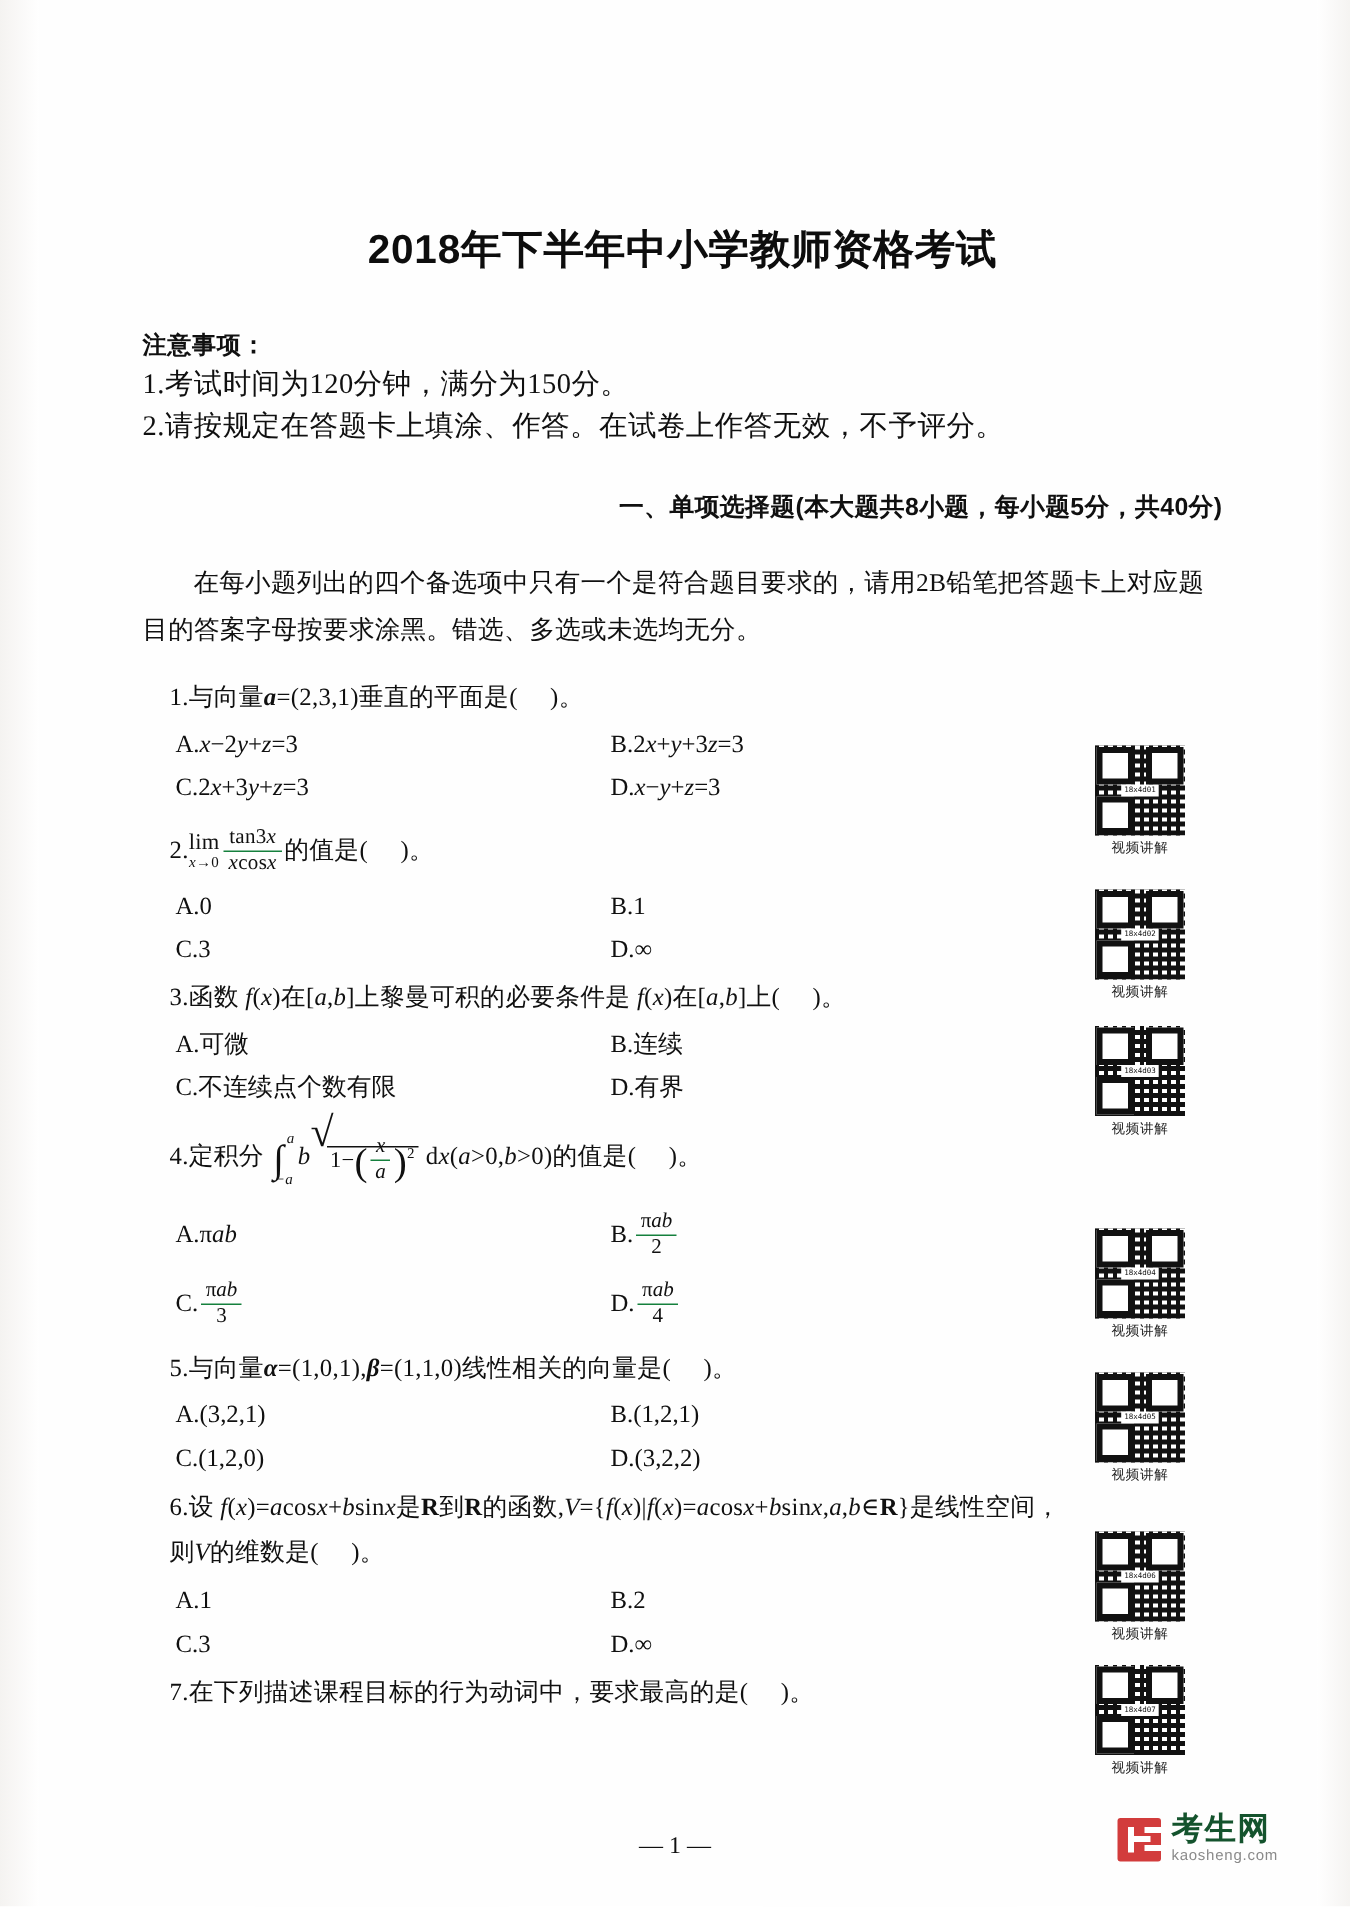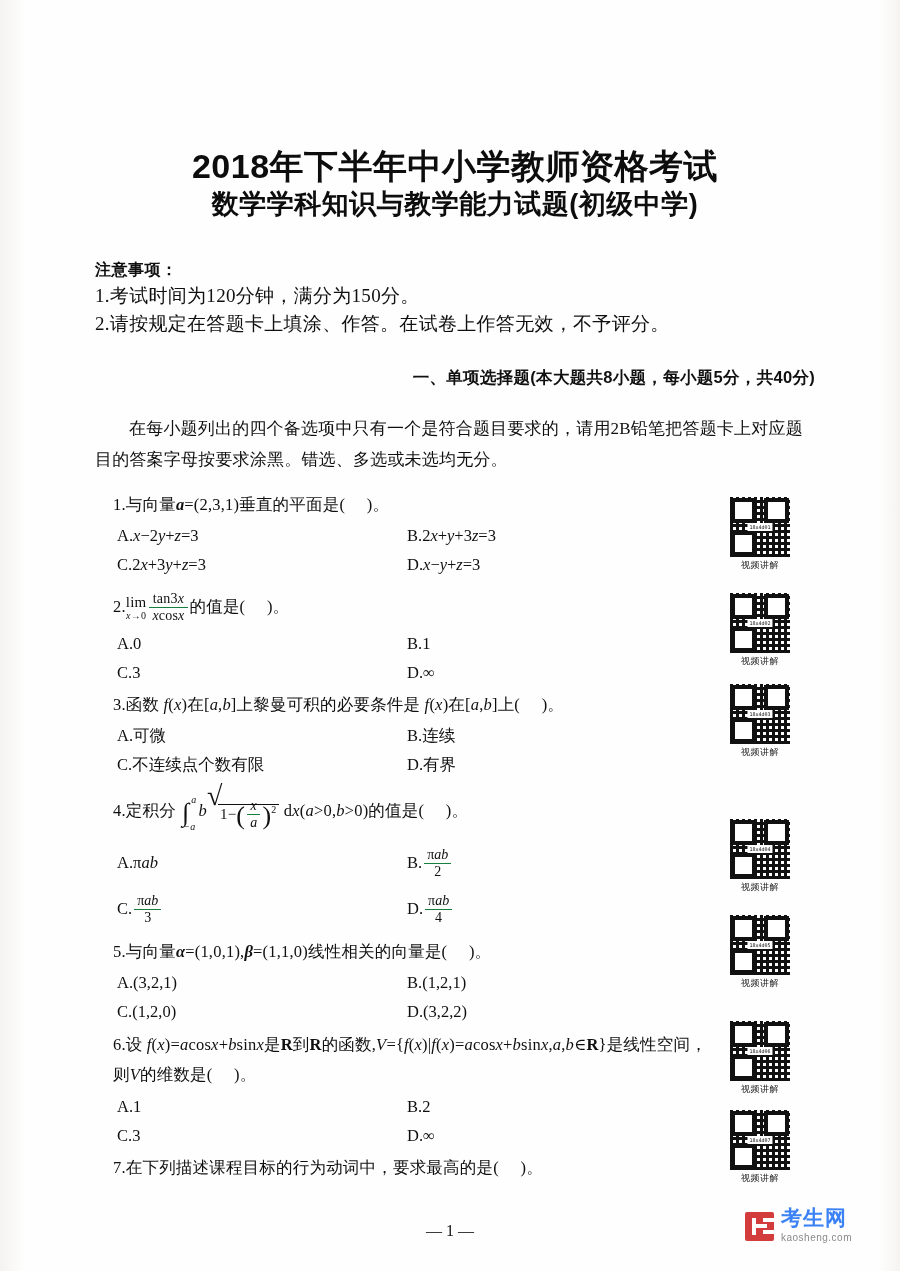--- a/index.html
+++ b/index.html
@@ -40,21 +40,21 @@
     width: 720px;
   }
   .title-block {
     margin-top: 148px;
     text-align: center;
     font-family: "Liberation Sans", "DejaVu Sans", sans-serif;
     font-weight: bold;
     letter-spacing: .5px;
   }
   .title-line1 {
-    font-size: 34px;
+    font-size: 27px;
     line-height: 36px;
     color: #0d0d0d;
   }
   .title-line2 {
     font-size: 27px;
     line-height: 40px;
     color: #0d0d0d;
   }
   .notice-head {
     margin-top: 36px;
@@ -262,24 +262,24 @@
   .wm-mark::after {
     content: "";
     position: absolute;
     left: 7px; top: 12px;
     width: 15px; height: 4px;
     background: #fff;
     box-shadow: 11px -6px 0 0 #fff, 11px 6px 0 0 #fff;
   }
   .wm-text { line-height: 1; }
   .wm-cn {
-    font-family: Liberation Mono, monospace;
+    font-family: Liberation Serif, serif;
     font-size: 21px;
     font-weight: bold;
-    color: #3b82f6;
+    color: #14532d;
     letter-spacing: 1px;
   }
   .wm-en {
     font-family: "Liberation Sans", "DejaVu Sans", sans-serif;
     font-size: 10px;
     color: #8a8a8a;
     letter-spacing: .5px;
     margin-top: 3px;
   }
 </style>
@@ -287,21 +287,20 @@
 <body>
 
 <div class="page">
   <div class="scan-edge-left"></div>
   <div class="scan-edge-right"></div>
 
   <div class="content">
 
     <div class="title-block">
       <div class="title-line1">2018年下半年中小学教师资格考试</div>
-      <div class="title-line2">数学学科知识与教学能力试题(初级中学)</div>
     </div>
 
     <div class="notice-head">注意事项：</div>
     <div class="notice-item">1.考试时间为120分钟，满分为150分。</div>
     <div class="notice-item">2.请按规定在答题卡上填涂、作答。在试卷上作答无效，不予评分。</div>
 
     <div class="section-head">一、单项选择题(本大题共8小题，每小题5分，共40分)</div>
     <div class="section-intro">在每小题列出的四个备选项中只有一个是符合题目要求的，请用2B铅笔把答题卡上对应题目的答案字母按要求涂黑。错选、多选或未选均无分。</div>
 
     <div class="questions">

